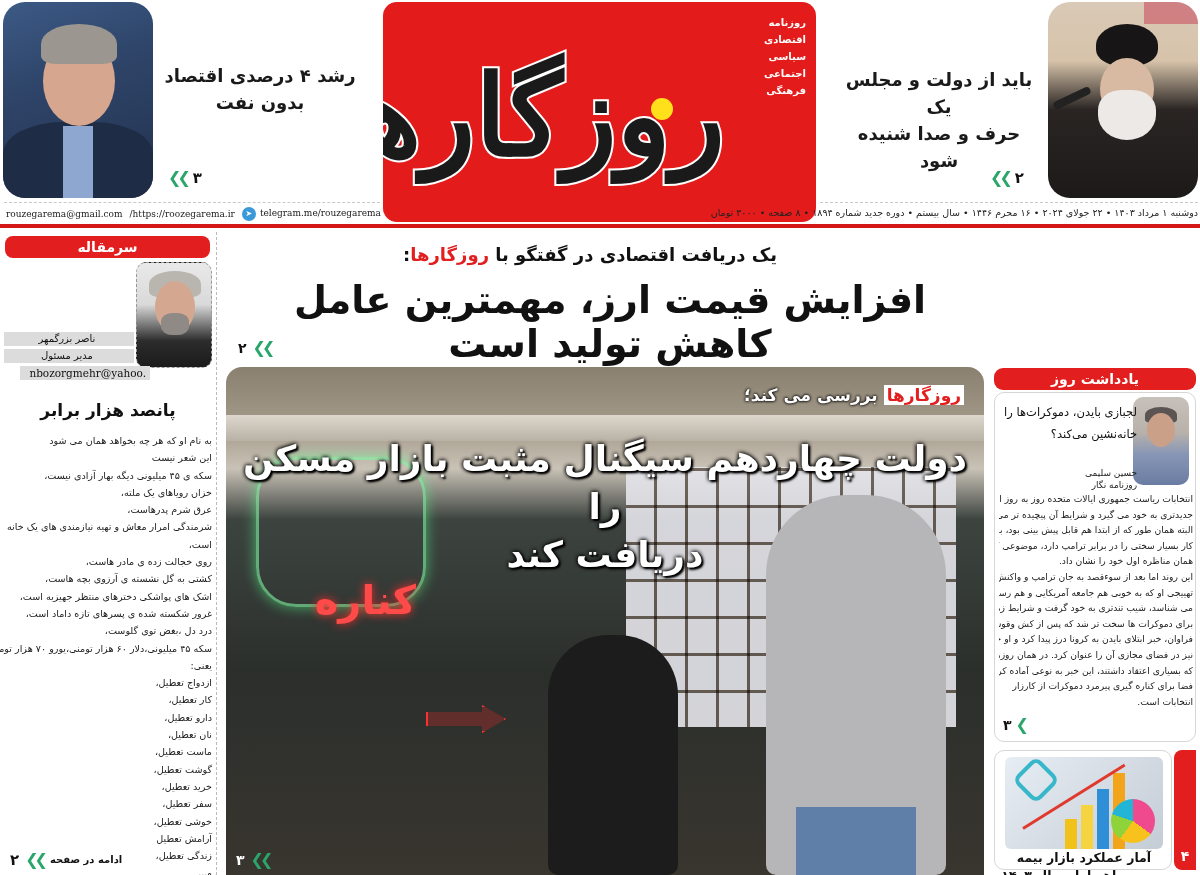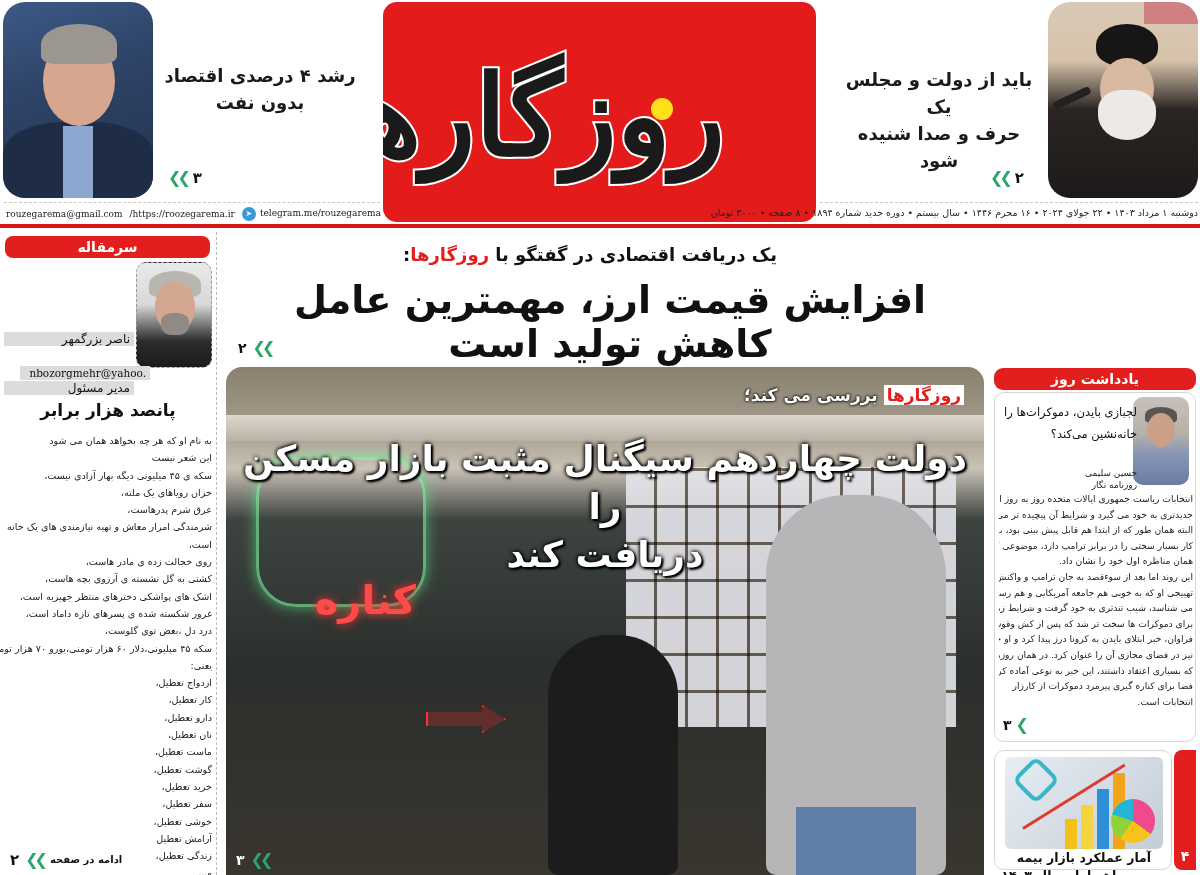--- a/index.html
+++ b/index.html
@@ -47,21 +47,21 @@
   
   .col-left { position: absolute; left: 0; top: 232px; width: 216px; height: 643px; border-left: 0; }
   .col-left::after { content: ""; position: absolute; left: 216px; top: 0; height: 643px; border-left: 1px dashed #bbb; }
   .section-pill { position: absolute; background: #e21e1e; color: #fff; font-weight: bold; text-align: center; border-radius: 9px; }
   .col-left .section-pill { left: 5px; top: 4px; width: 205px; height: 22px; font-size: 14px; line-height: 22px; border-radius: 8px; }
   .editor-photo { position: absolute; left: 136px; top: 30px; width: 76px; height: 106px; border: 1px dashed #999; border-radius: 10px; overflow: hidden;
     background: linear-gradient(180deg,#e9e9e9 0%,#d9d9d9 40%,#2c2c2c 75%,#1b1b1b 100%); }
   .editor-photo .face { position:absolute; left:18px; top:18px; width:40px; height:52px; border-radius:50%; background:#d4a890; }
   .editor-photo .hair { position:absolute; left:12px; top:8px; width:52px; height:26px; border-radius:50% 50% 20% 20%; background:#b9b6b0; }
   .editor-photo .beard { position:absolute; left:24px; top:50px; width:28px; height:22px; border-radius:40%; background:#8f8a86; }
-  .name-bar { position: absolute; left: 4px; width: 130px; height: 14px; background: #dcdcdc; font-size: 12px; line-height: 14px; padding-right: 4px; text-align: right; color: #111; white-space: nowrap; overflow: hidden; }
+  .name-bar { position: absolute; left: 4px; width: 130px; height: 14px; background: #dcdcdc; font-size: 10px; line-height: 14px; padding-right: 4px; text-align: center; color: #111; white-space: nowrap; overflow: hidden; }
   .name-bar.email { direction: ltr; text-align: right; font-family: "DejaVu Serif", serif; font-size: 10.5px; }
   .editorial-title { position: absolute; left: 4px; top: 168px; width: 208px; text-align: center; font-weight: bold; font-size: 17px; color: #111; }
   .editorial-body { position: absolute; left: 4px; top: 200px; width: 208px; font-size: 9.6px; line-height: 17.3px; text-align: right; color: #1a1a1a; }
   .editorial-body div { white-space: nowrap; }
   .continue-ref { position: absolute; left: 10px; top: 618px; display: flex; gap: 6px; align-items: center; direction: ltr; font-size: 10px; font-weight: bold; }
   .continue-ref .num { font-size: 15px; }
 
   
   .kicker { position: absolute; left: 220px; top: 244px; width: 740px; text-align: center; font-weight: bold; font-size: 18px; color: #111; }
   .kicker .brand { color: #e21e1e; }
@@ -128,20 +128,27 @@
     <div>حرف و صدا شنیده شود</div>
   </div>
   <div class="page-ref right">
     <span class="chev">❮❮</span>
     <span>۲</span>
   </div>
 
   <div class="logo-box">
     <div class="logo-text">روزگارها</div>
     <div class="logo-dot"></div>
+    <div class="logo-tags">
+      <div>روزنامه</div>
+      <div>اقتصادی</div>
+      <div>سیاسی</div>
+      <div>اجتماعی</div>
+      <div>فرهنگی</div>
+    </div>
   </div>
 
   <div class="teaser-text left">
     <div>رشد ۴ درصدی اقتصاد</div>
     <div>بدون نفت</div>
   </div>
   <div class="page-ref left">
     <span class="chev">❮❮</span>
     <span>۳</span>
   </div>
@@ -169,21 +176,21 @@
 </div>
 
 <div class="col-left">
   <div class="section-pill">سرمقاله</div>
   <div class="editor-photo">
     <div class="hair"></div>
     <div class="face"></div>
     <div class="beard"></div>
   </div>
   <div class="name-bar" style="top:100px;">ناصر بزرگمهر</div>
-  <div class="name-bar" style="top:117px;margin-top:32px;">مدیر مسئول</div>
+  <div class="name-bar" style="top:117px;">مدیر مسئول</div>
   <div class="name-bar email" style="top:134px;margin-left:16px;">nbozorgmehr@yahoo.</div>
 
   <div class="editorial-title">پانصد هزار برابر</div>
 
   <div class="editorial-body">
     <div>به نام او که هر چه بخواهد همان می شود</div>
     <div>این شعر نیست</div>
     <div>سکه ی ۴۵ میلیونی دیگه بهار آزادی نیست،</div>
     <div>خزان رویاهای یک ملته،</div>
     <div>عرق شرم پدرهاست،</div>

